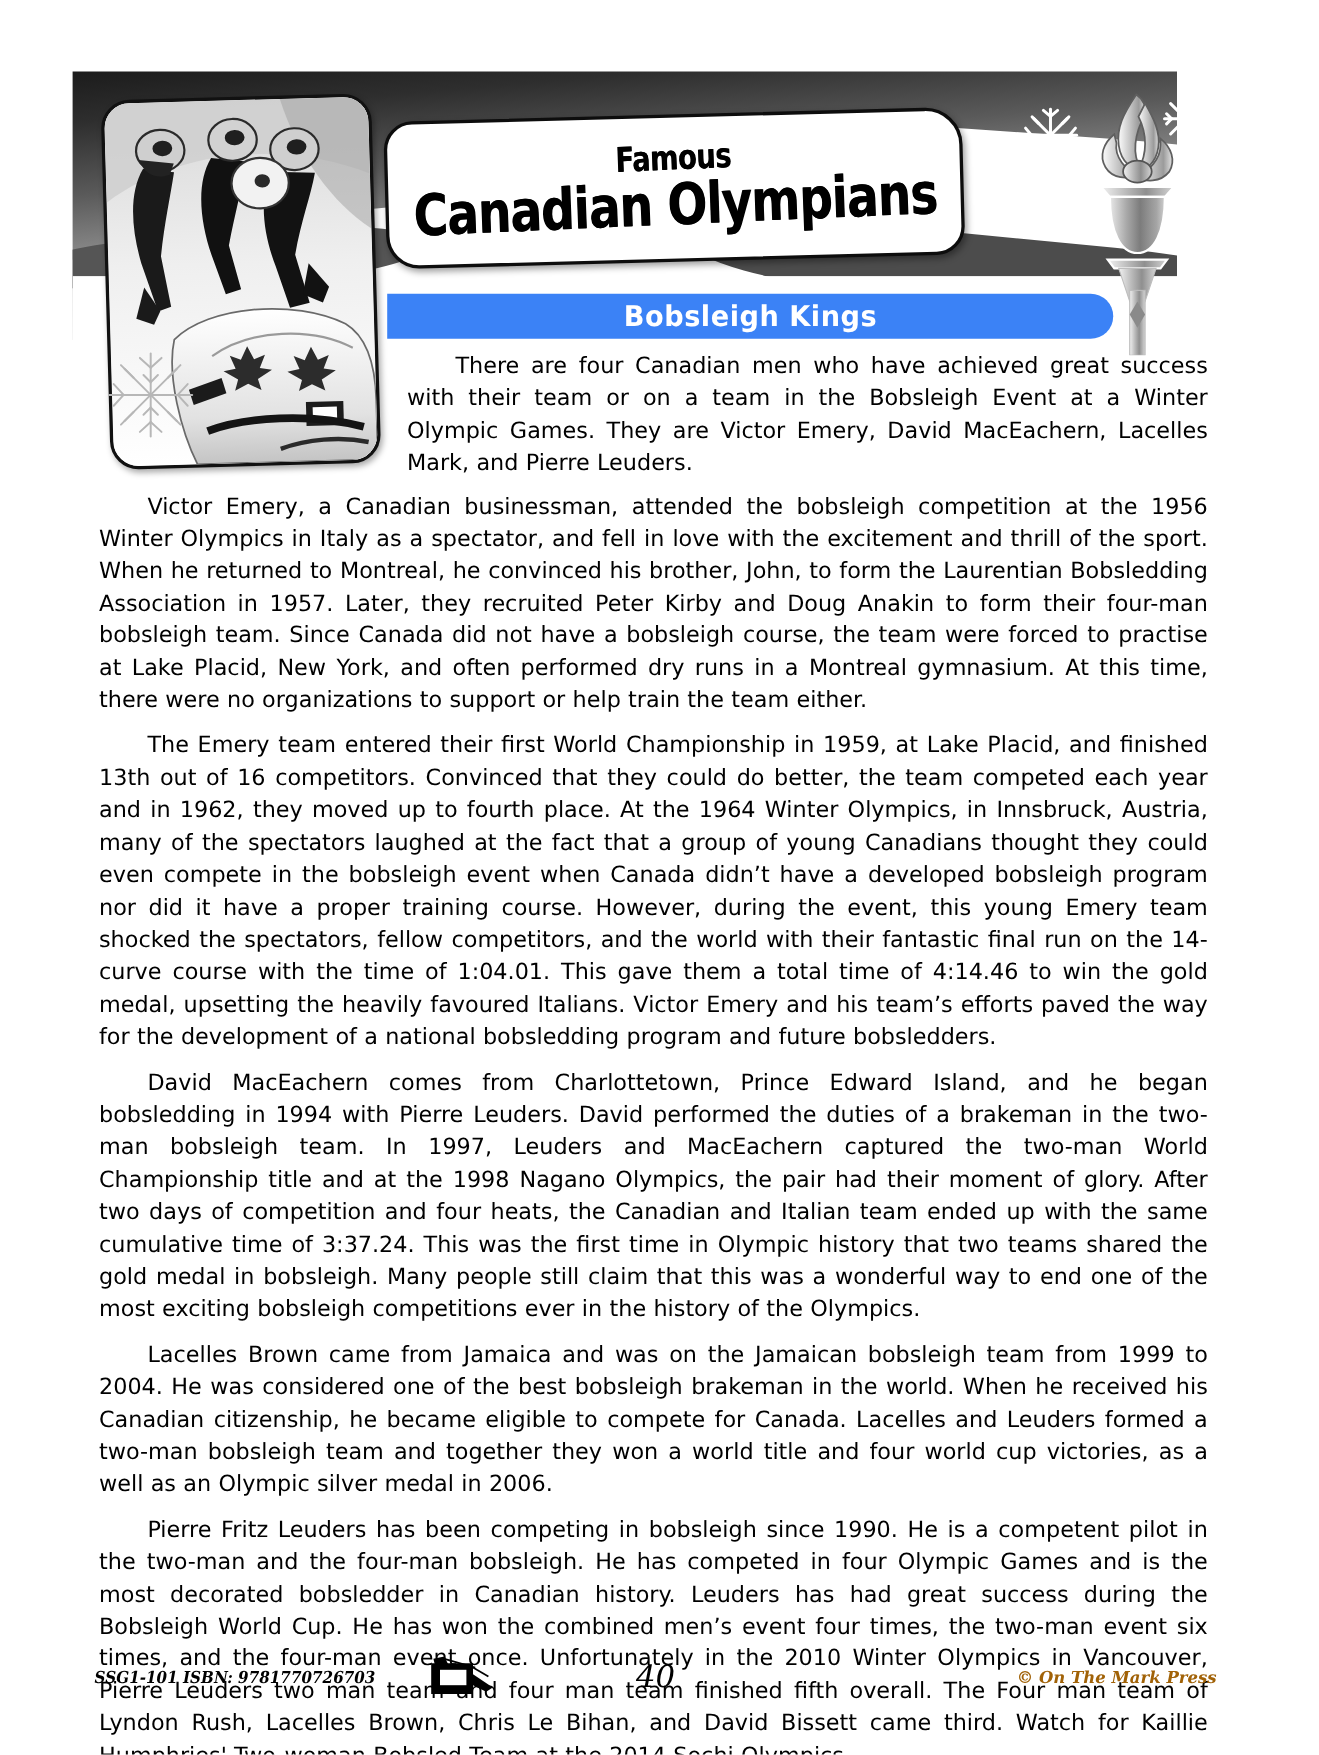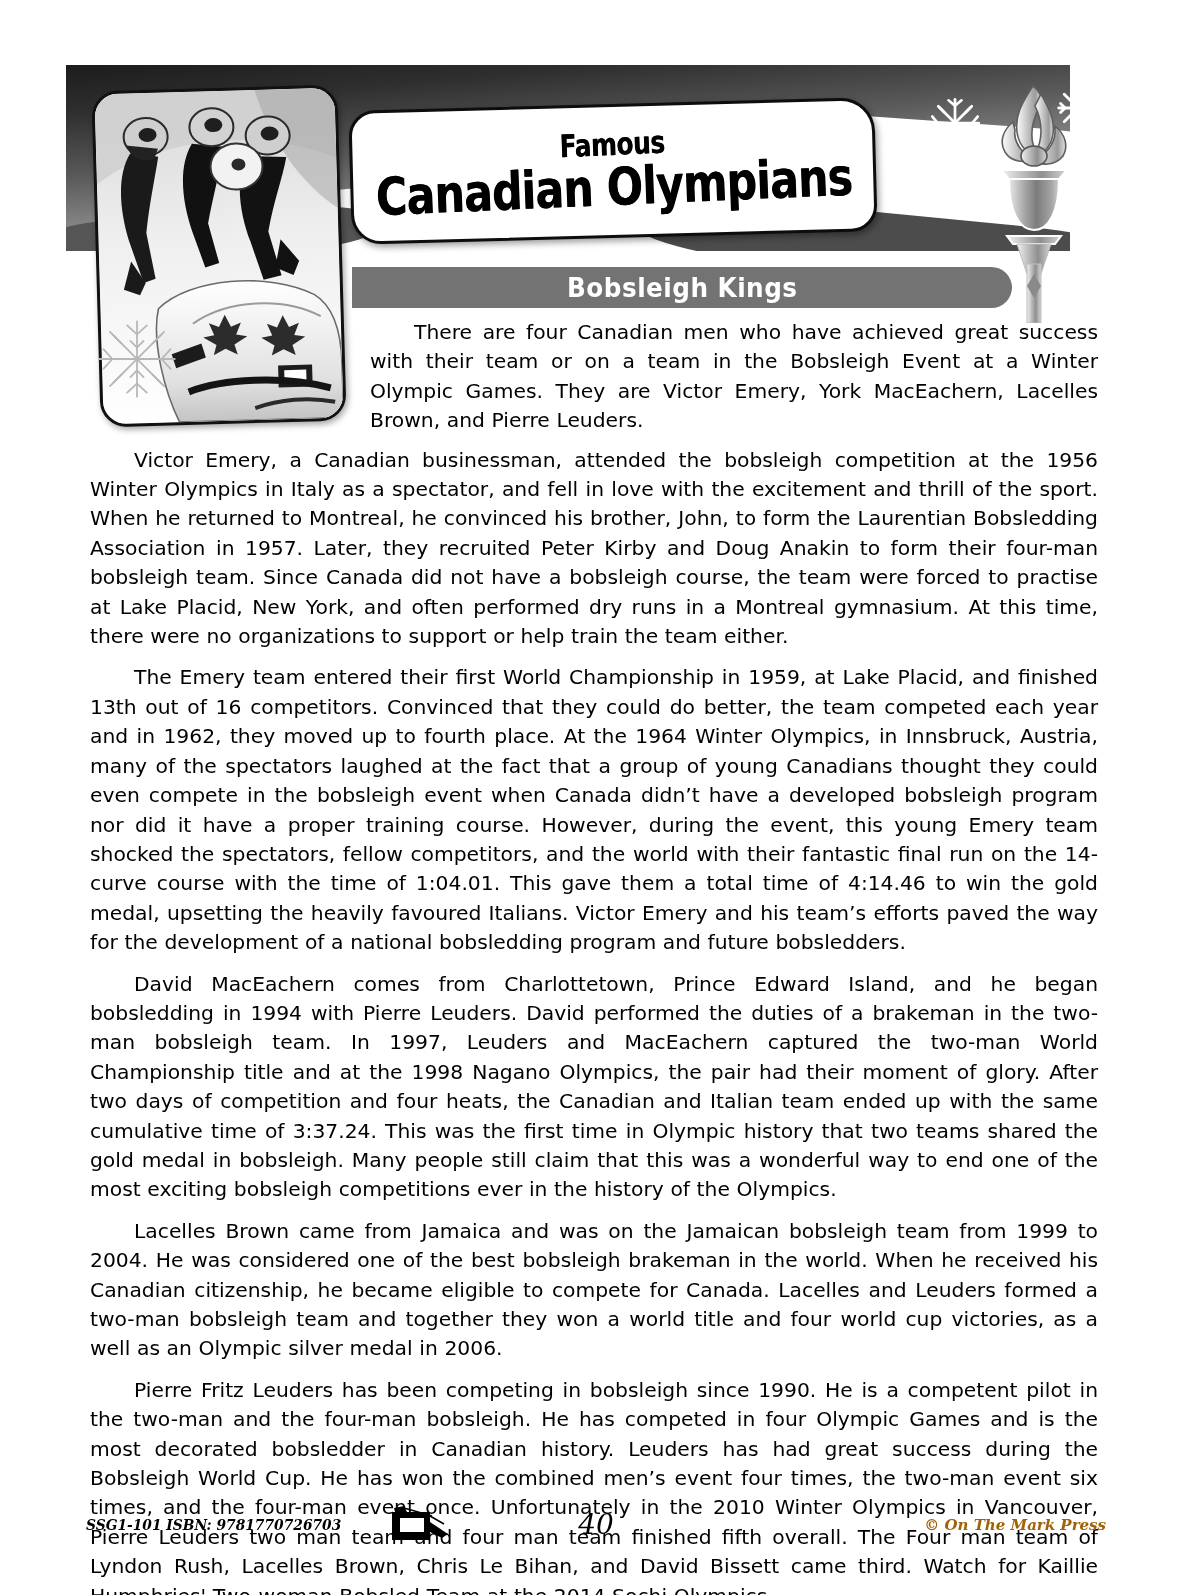--- a/index.html
+++ b/index.html
@@ -158,21 +158,21 @@
   }
   .torch svg { display: block; width:100%; height:100%; }
 
   
   .subtitle-bar {
     position: absolute;
     left: 352px;
     top: 267px;
     width: 660px;
     height: 41px;
-    background: #737373;
+    background: #3b82f6;
     border-radius: 0 22px 22px 0;
     display: flex;
     align-items: center;
     justify-content: center;
   }
   .subtitle-text {
     color: #ffffff;
     font-family: "DejaVu Sans", sans-serif;
     font-weight: bold;
     font-size: 26px;
@@ -439,21 +439,21 @@
       <div class="title-famous">Famous</div>
       <div class="title-main">Canadian  Olympians</div>
     </div>
   </div>
 
   <div class="subtitle-bar">
     <span class="subtitle-text">Bobsleigh Kings</span>
   </div>
 
   <div class="body-text">
-    <p class="para first">There are four Canadian men who have achieved great success with their team or on a team in the Bobsleigh Event at a Winter Olympic Games. They are Victor Emery, York MacEachern, Lacelles Brown, and Pierre Leuders.</p>
+    <p class="para first">There are four Canadian men who have achieved great success with their team or on a team in the Bobsleigh Event at a Winter Olympic Games. They are Victor Emery, David MacEachern, Lacelles Mark, and Pierre Leuders.</p>
     <p class="para">Victor Emery, a Canadian businessman, attended the bobsleigh competition at the 1956 Winter Olympics in Italy as a spectator, and fell in love with the excitement and thrill of the sport. When he returned to Montreal, he convinced his brother, John, to form the Laurentian Bobsledding Association in 1957. Later, they recruited Peter Kirby and Doug Anakin to form their four-man bobsleigh team. Since Canada did not have a bobsleigh course, the team were forced to practise at Lake Placid, New York, and often performed dry runs in a Montreal gymnasium. At this time, there were no organizations to support or help train the team either.</p>
     <p class="para">The Emery team entered their first World Championship in 1959, at Lake Placid, and finished 13th out of 16 competitors. Convinced that they could do better, the team competed each year and in 1962, they moved up to fourth place. At the 1964 Winter Olympics, in Innsbruck, Austria, many of the spectators laughed at the fact that a group of young Canadians thought they could even compete in the bobsleigh event when Canada didn’t have a developed bobsleigh program nor did it have a proper training course. However, during the event, this young Emery team shocked the spectators, fellow competitors, and the world with their fantastic final run on the 14-curve course with the time of 1:04.01. This gave them a total time of 4:14.46 to win the gold medal, upsetting the heavily favoured Italians. Victor Emery and his team’s efforts paved the way for the development of a national bobsledding program and future bobsledders.</p>
     <p class="para">David MacEachern comes from Charlottetown, Prince Edward Island, and he began bobsledding in 1994 with Pierre Leuders. David performed the duties of a brakeman in the two-man bobsleigh team. In 1997, Leuders and MacEachern captured the two-man World Championship title and at the 1998 Nagano Olympics, the pair had their moment of glory. After two days of competition and four heats, the Canadian and Italian team ended up with the same cumulative time of 3:37.24. This was the first time in Olympic history that two teams shared the gold medal in bobsleigh. Many people still claim that this was a wonderful way to end one of the most exciting bobsleigh competitions ever in the history of the Olympics.</p>
     <p class="para">Lacelles Brown came from Jamaica and was on the Jamaican bobsleigh team from 1999 to 2004. He was considered one of the best bobsleigh brakeman in the world. When he received his Canadian citizenship, he became eligible to compete for Canada. Lacelles and Leuders formed a two-man bobsleigh team and together they won a world title and four world cup victories, as a well as an Olympic silver medal in 2006.</p>
     <p class="para">Pierre Fritz Leuders has been competing in bobsleigh since 1990. He is a competent pilot in the two-man and the four-man bobsleigh. He has competed in four Olympic Games and is the most decorated bobsledder in Canadian history. Leuders has had great success during the Bobsleigh World Cup. He has won the combined men’s event four times, the two-man event six times, and the four-man event once. Unfortunately in the 2010 Winter Olympics in Vancouver, Pierre Leuders two man team and four man team finished fifth overall. The Four man team of Lyndon Rush, Lacelles Brown, Chris Le Bihan, and David Bissett came third. Watch for Kaillie Humphries' Two-woman Bobsled Team at the 2014 Sochi Olympics.</p>
   </div>
 
   <div class="footer">
     <div class="footer-left">SSG1-101  ISBN: 9781770726703</div>
     <div class="footer-logo">

